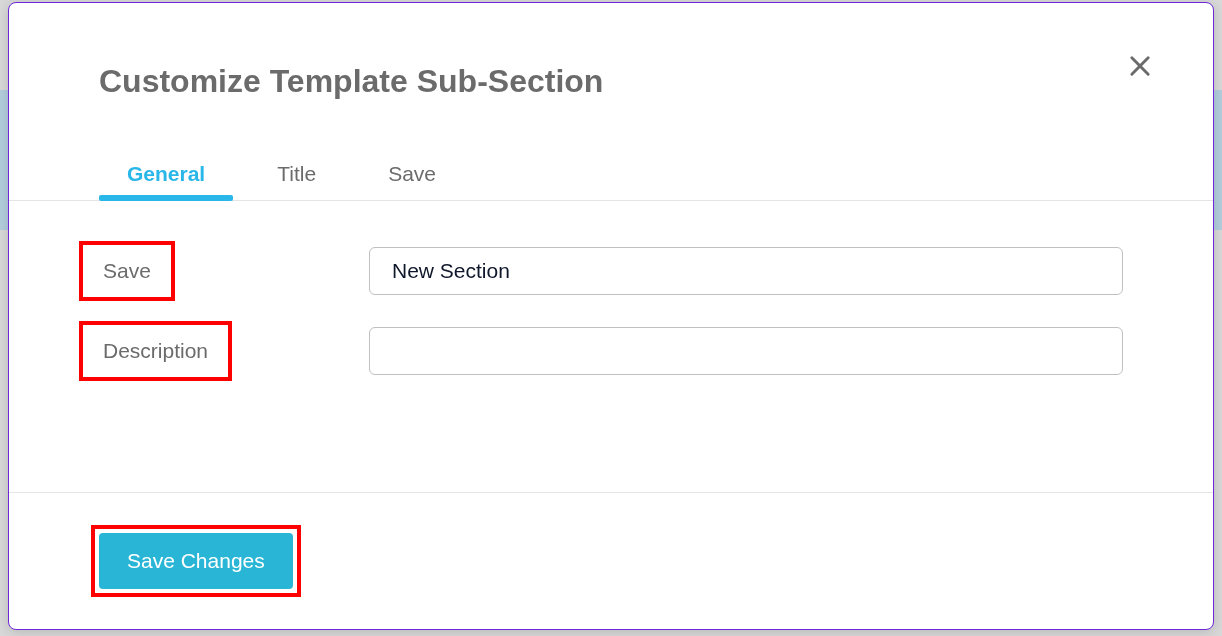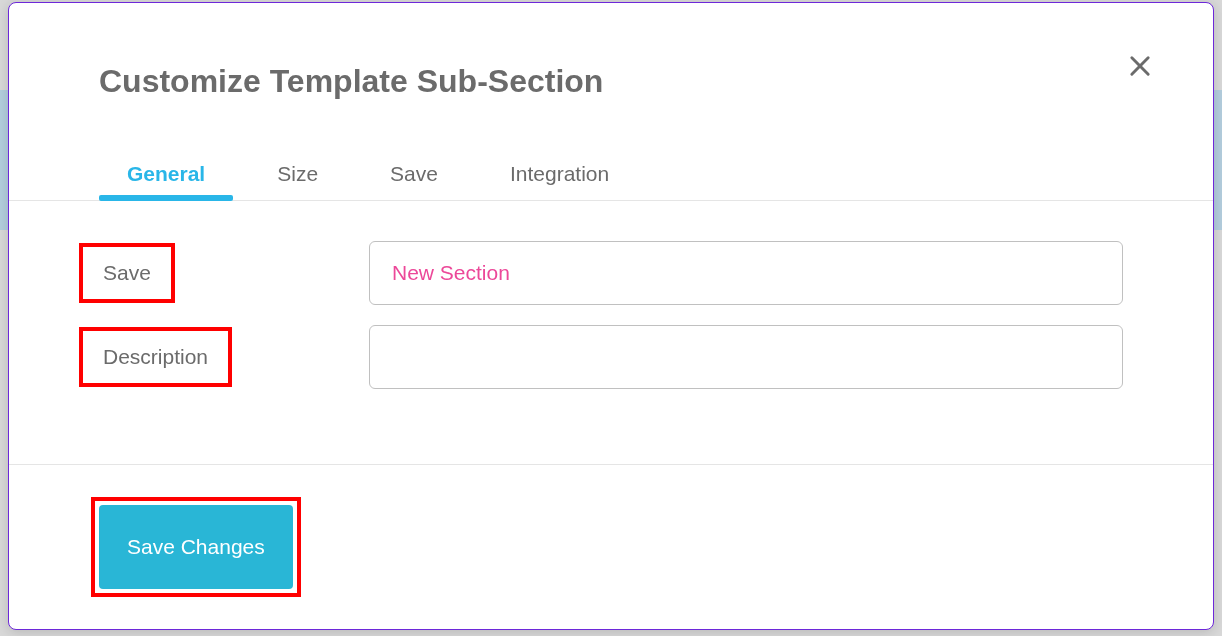--- a/index.html
+++ b/index.html
@@ -117,44 +117,44 @@
       padding: 14px 20px;
       display: inline-block;
     }
     .label-text {
       font-size: 21px;
       color: #6b6b6b;
       font-weight: 400;
     }
     .input-field {
       flex: 1;
-      height: 64px;
+      height: 48px;
       border: 1px solid #c0c0c0;
       border-radius: 6px;
       padding: 4px 22px;
       font-size: 21px;
-      color: #ec4899;
+      color: #0f172a;
       font-family: inherit;
       outline: none;
     }
     .modal-footer {
       border-top: 1px solid #e5e5e5;
       padding: 32px 90px 32px 82px;
     }
     .save-wrap {
       display: inline-block;
       border: 4px solid #ff0000;
       padding: 4px;
     }
     .save-button {
       background: #29b6d6;
       color: #ffffff;
       border: none;
       border-radius: 4px;
-      padding: 30px 28px;
+      padding: 16px 28px;
       font-size: 21px;
       font-weight: 400;
       cursor: pointer;
       font-family: inherit;
     }
   </style>
 </head>
 <body>
 
 <div class="backdrop">
@@ -167,23 +167,22 @@
     <div class="close-button">
       <svg viewBox="0 0 24 24" fill="none" stroke="currentColor" stroke-width="2.5" stroke-linecap="round">
         <line x1="5" y1="5" x2="19" y2="19"></line>
         <line x1="19" y1="5" x2="5" y2="19"></line>
       </svg>
     </div>
   </div>
 
   <div class="tabs">
     <div class="tab active">General</div>
-    <div class="tab">Size</div>
+    <div class="tab">Title</div>
     <div class="tab">Save</div>
-    <div class="tab">Integration</div>
   </div>
 
   <div class="form-body">
     <div class="form-row">
       <div class="label-wrap">
         <div class="label-box">
           <span class="label-text">Save</span>
         </div>
       </div>
       <input type="text" class="input-field" value="New Section" style="">

